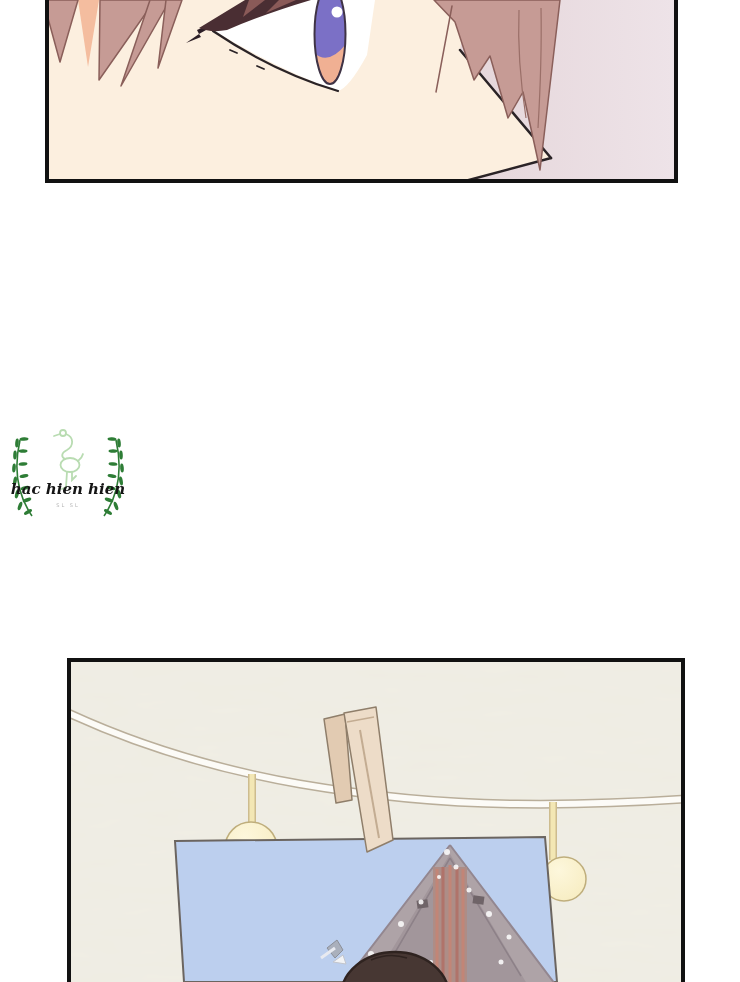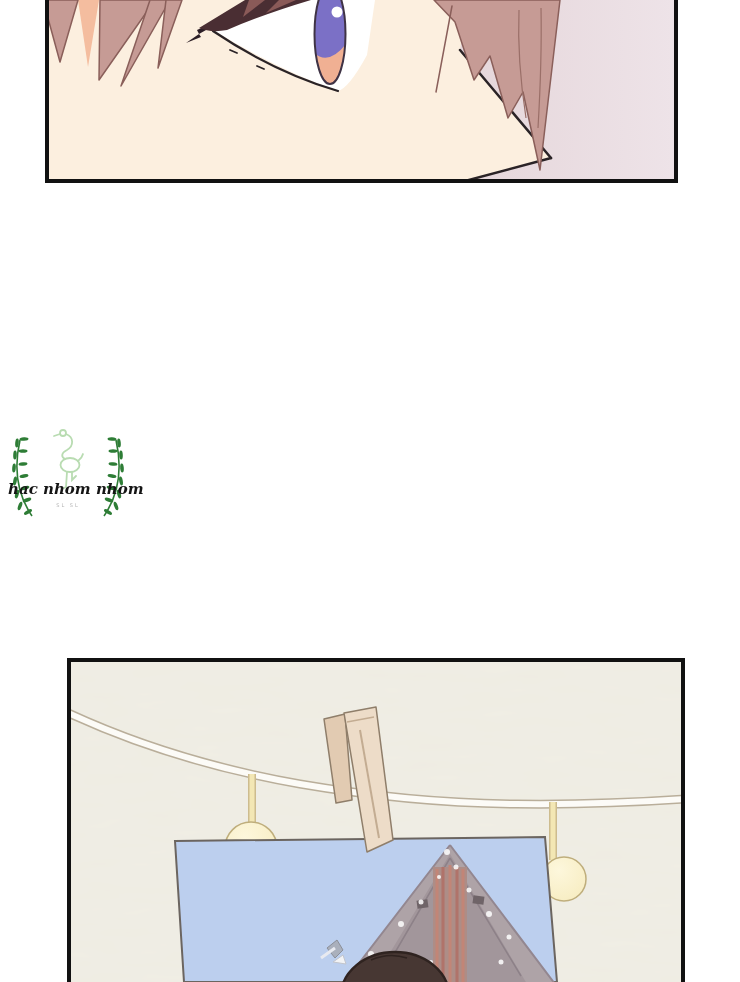--- a/index.html
+++ b/index.html
@@ -141,21 +141,21 @@
     <g fill="none" style="stroke:var(--flamingo,#b9dcb2)" stroke-width="1.8" stroke-linecap="round">
       <circle cx="55" cy="9" r="3"></circle>
       <path d="M 52,10 l -6,2"></path>
       <path d="M 58,10 C 66,13 66,22 59,26 C 53,29 53,33 57,35"></path>
       <ellipse cx="62" cy="41" rx="9.5" ry="7"></ellipse>
       <path d="M 70,37 q 4,-3 5,-7"></path>
       <path d="M 59,48 L 58,63 M 58,63 l -4,2"></path>
       <path d="M 64,48 L 64,56 l 4,-4"></path>
     </g>
   </svg>
-  <div class="wm-title">hac nhom nhom</div>
+  <div class="wm-title">hac hien hien</div>
   <div class="wm-subtext">SL SL</div>
 </div>
 
 <div id="panel-bottom" class="panel">
   <svg width="610" height="320" viewBox="0 0 610 320">
     <defs>
       <filter id="wallTex" x="0" y="0" width="100%" height="100%">
         <feTurbulence type="fractalNoise" baseFrequency="0.018 0.09" numOctaves="2" seed="7"></feTurbulence>
         <feColorMatrix type="matrix" values="0 0 0 0 0.84  0 0 0 0 0.82  0 0 0 0 0.74  0 0 0 0.45 0"></feColorMatrix>
       </filter>

